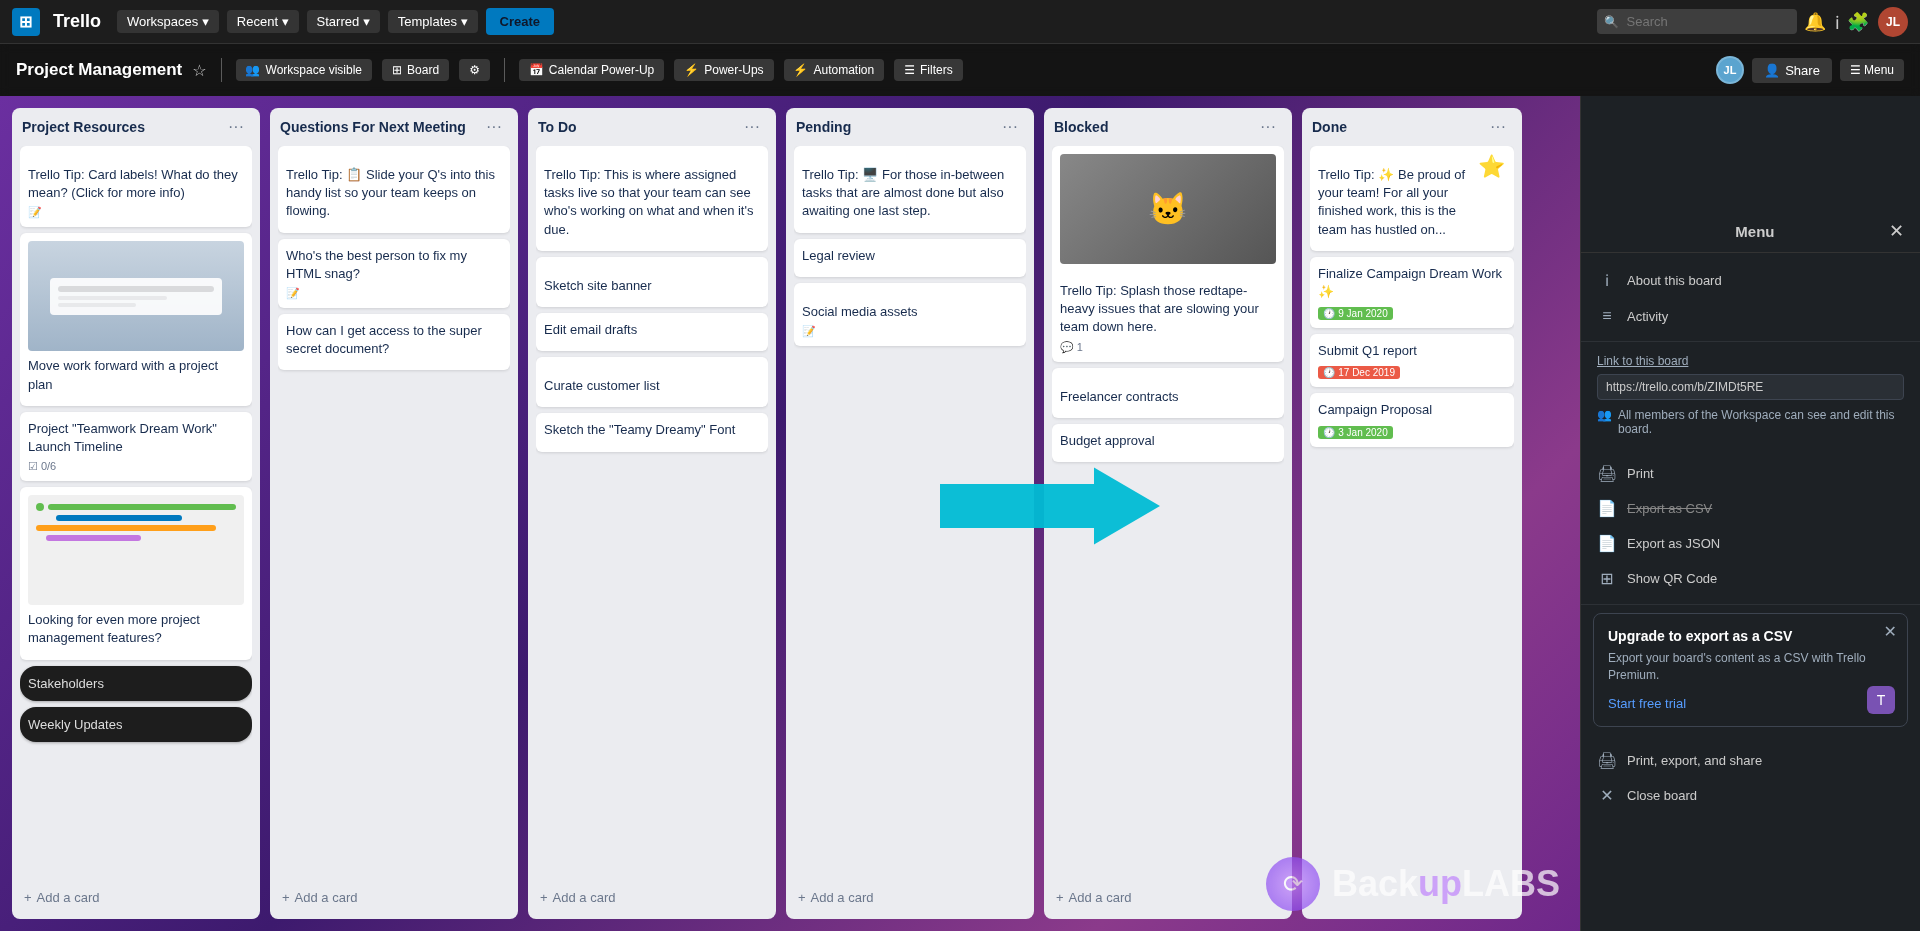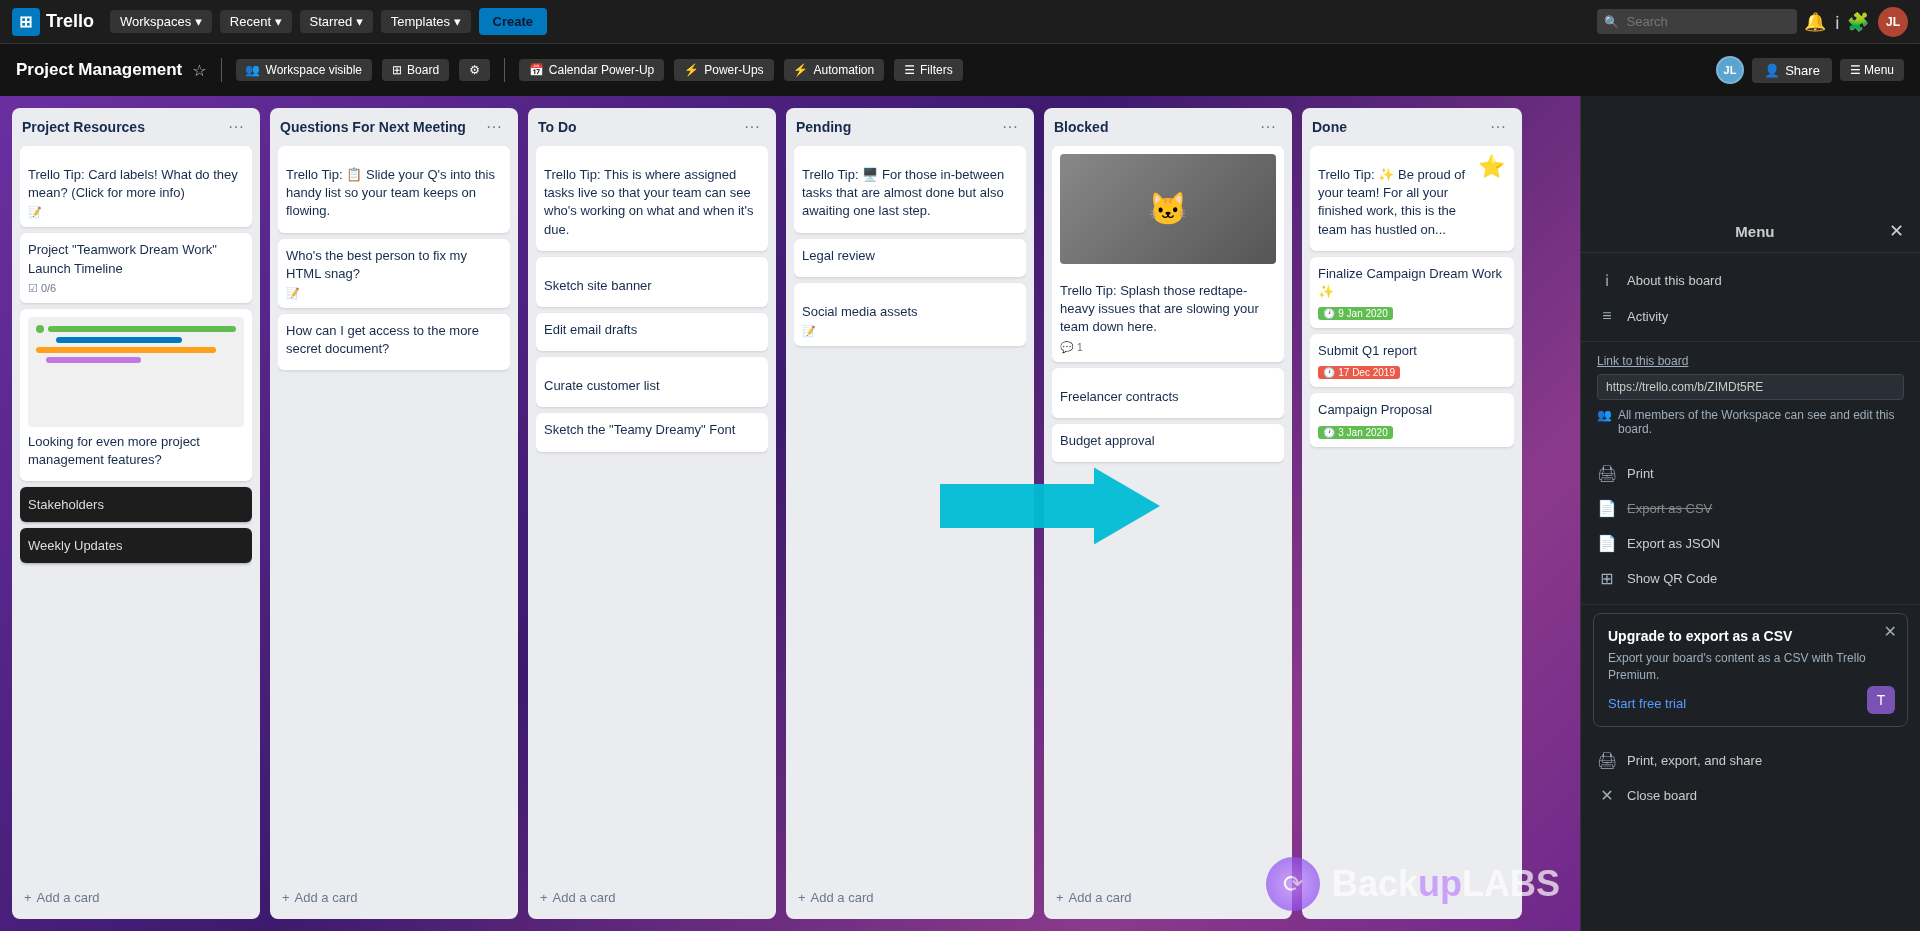--- a/index.html
+++ b/index.html
@@ -8,21 +8,21 @@
     
     .top-nav {
       height: 44px;
       background: #1d1d1d;
       display: flex;
       align-items: center;
       padding: 0 12px;
       gap: 8px;
       border-bottom: 1px solid #333;
     }
-    .top-nav-logo { display: flex; align-items: center; gap: 6px; color: #fff; font-weight: 700; font-size: 18px; margin-right: 8px; }
+    .top-nav-logo { display: flex; align-items: center; gap: 13px; color: #fff; font-weight: 700; font-size: 18px; margin-right: 8px; }
     .top-nav-logo .trello-icon { width: 28px; height: 28px; background: #0079bf; border-radius: 4px; display: flex; align-items: center; justify-content: center; }
     .top-nav-logo .trello-icon::before { content: '⊞'; color: #fff; font-size: 16px; }
     .nav-btn { background: rgba(255,255,255,0.1); border: none; color: #fff; padding: 4px 10px; border-radius: 4px; cursor: pointer; font-size: 13px; display: flex; gap: 4px; }
     .nav-btn-create { background: #0079bf; color: #0f172a; border: none; padding: 6px 14px; border-radius: 4px; cursor: pointer; font-size: 13px; font-weight: 600; }
     .top-nav-right { margin-left: auto; display: flex; align-items: center; gap: 8px; }
     .search-bar { background: rgba(255,255,255,0.15); border: none; border-radius: 4px; color: #fff; padding: 5px 30px 5px 30px; font-size: 13px; width: 200px; }
     .search-wrap { position: relative; display: flex; align-items: center; }
     .search-wrap .search-icon-el { position: absolute; left: 8px; color: #ccc; font-size: 12px; }
     .avatar { width: 30px; height: 30px; border-radius: 50%; background: #b04632; display: flex; align-items: center; justify-content: center; color: #fff; font-size: 12px; font-weight: 700; }
     .notif-btn { background: none; border: none; color: #ccc; font-size: 18px; cursor: pointer; }
@@ -114,21 +114,21 @@
       border: none;
       cursor: pointer;
       padding: 6px 4px;
       border-radius: 4px;
       font-size: 13px;
       width: 100%;
       text-align: left;
       margin-top: 4px;
     }
 
-    .simple-card { background: #1d1d1d; border-radius: 6px; padding: 10px 8px; cursor: pointer; font-size: 13px; color: #ddd; box-shadow: 0 1px 3px rgba(0,0,0,0.3); }
+    .simple-card { background: #1d1d1d; border-radius: 16px; padding: 10px 8px; cursor: pointer; font-size: 13px; color: #ddd; box-shadow: 0 1px 3px rgba(0,0,0,0.3); }
 
     
     .right-panel {
       position: absolute;
       right: 0;
       top: 0;
       width: 340px;
       height: 100%;
       background: #1d2125;
       border-left: 1px solid #333;
@@ -300,20 +300,30 @@
           <span class="label-tag blue"></span>
           <span class="label-tag green"></span>
           <span class="label-tag teal"></span>
         </div>
         <div class="card-text">Trello Tip: Card labels! What do they mean? (Click for more info)</div>
         <div class="card-meta">
           <span class="card-meta-item">📝</span>
         </div>
       </div>
 
+      <div class="card">
+        <div class="card-cover card-cover-light" style="height:110px; background: linear-gradient(180deg, #c8d4e0 0%, #a0b4c8 100%); display:flex; align-items:center; justify-content:center; border-radius:4px; margin-bottom:6px;">
+          <div style="width:80%; background:#fff; border-radius:4px; padding:8px; opacity:0.9;">
+            <div style="height:6px; background:#ddd; border-radius:3px; margin-bottom:4px;"></div>
+            <div style="height:4px; background:#eee; border-radius:3px; margin-bottom:3px; width:70%;"></div>
+            <div style="height:4px; background:#eee; border-radius:3px; width:50%;"></div>
+          </div>
+        </div>
+        <div class="card-text">Move work forward with a project plan</div>
+      </div>
 
       <div class="card">
         <div class="card-text">Project "Teamwork Dream Work" Launch Timeline</div>
         <div class="card-meta">
           <span class="card-meta-item">☑ 0/6</span>
         </div>
       </div>
 
       <div class="card">
         <div style="height:110px; background:#f0f0f0; border-radius:4px; margin-bottom:6px; padding:8px; display:flex; flex-direction:column; gap:4px;">
@@ -361,21 +371,21 @@
         </div>
         <div class="card-text">Trello Tip: 📋 Slide your Q's into this handy list so your team keeps on flowing.</div>
       </div>
       <div class="card">
         <div class="card-text">Who's the best person to fix my HTML snag?</div>
         <div class="card-meta">
           <span class="card-meta-item">📝</span>
         </div>
       </div>
       <div class="card">
-        <div class="card-text">How can I get access to the more secret document?</div>
+        <div class="card-text">How can I get access to the super secret document?</div>
       </div>
     </div>
     <button class="add-card-btn">
       <span>+</span>
       <span>Add a card</span>
     </button>
   </div>
 
   <div class="column">
     <div class="column-header">

